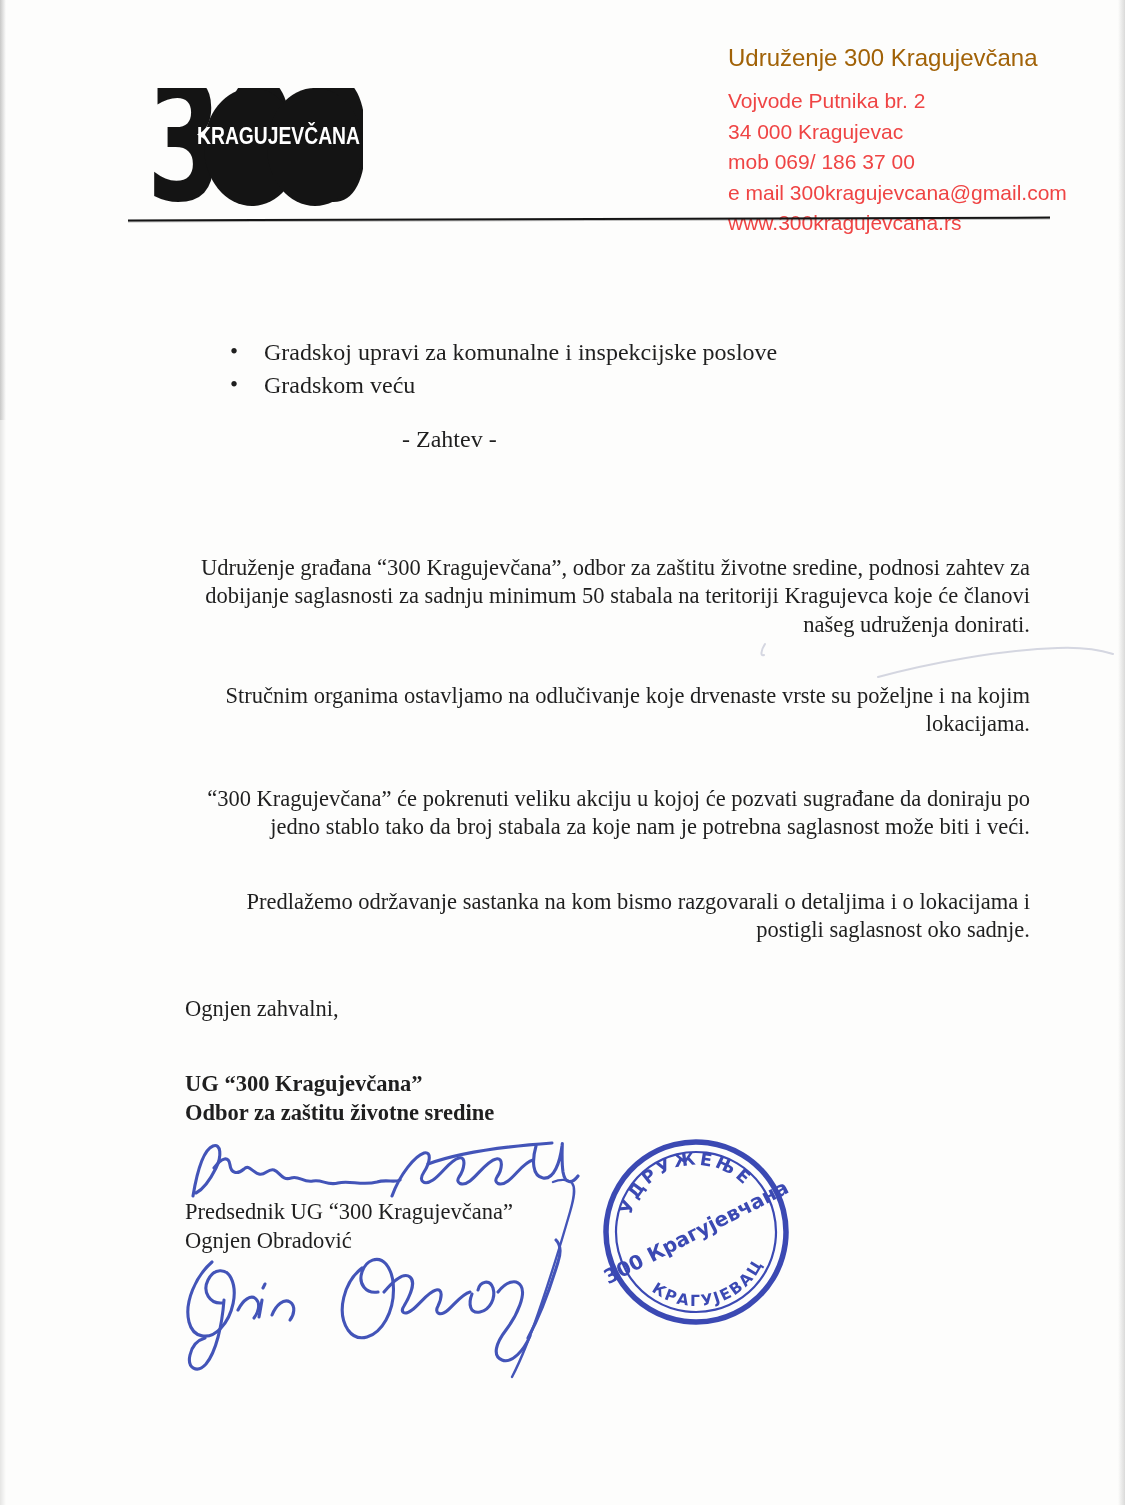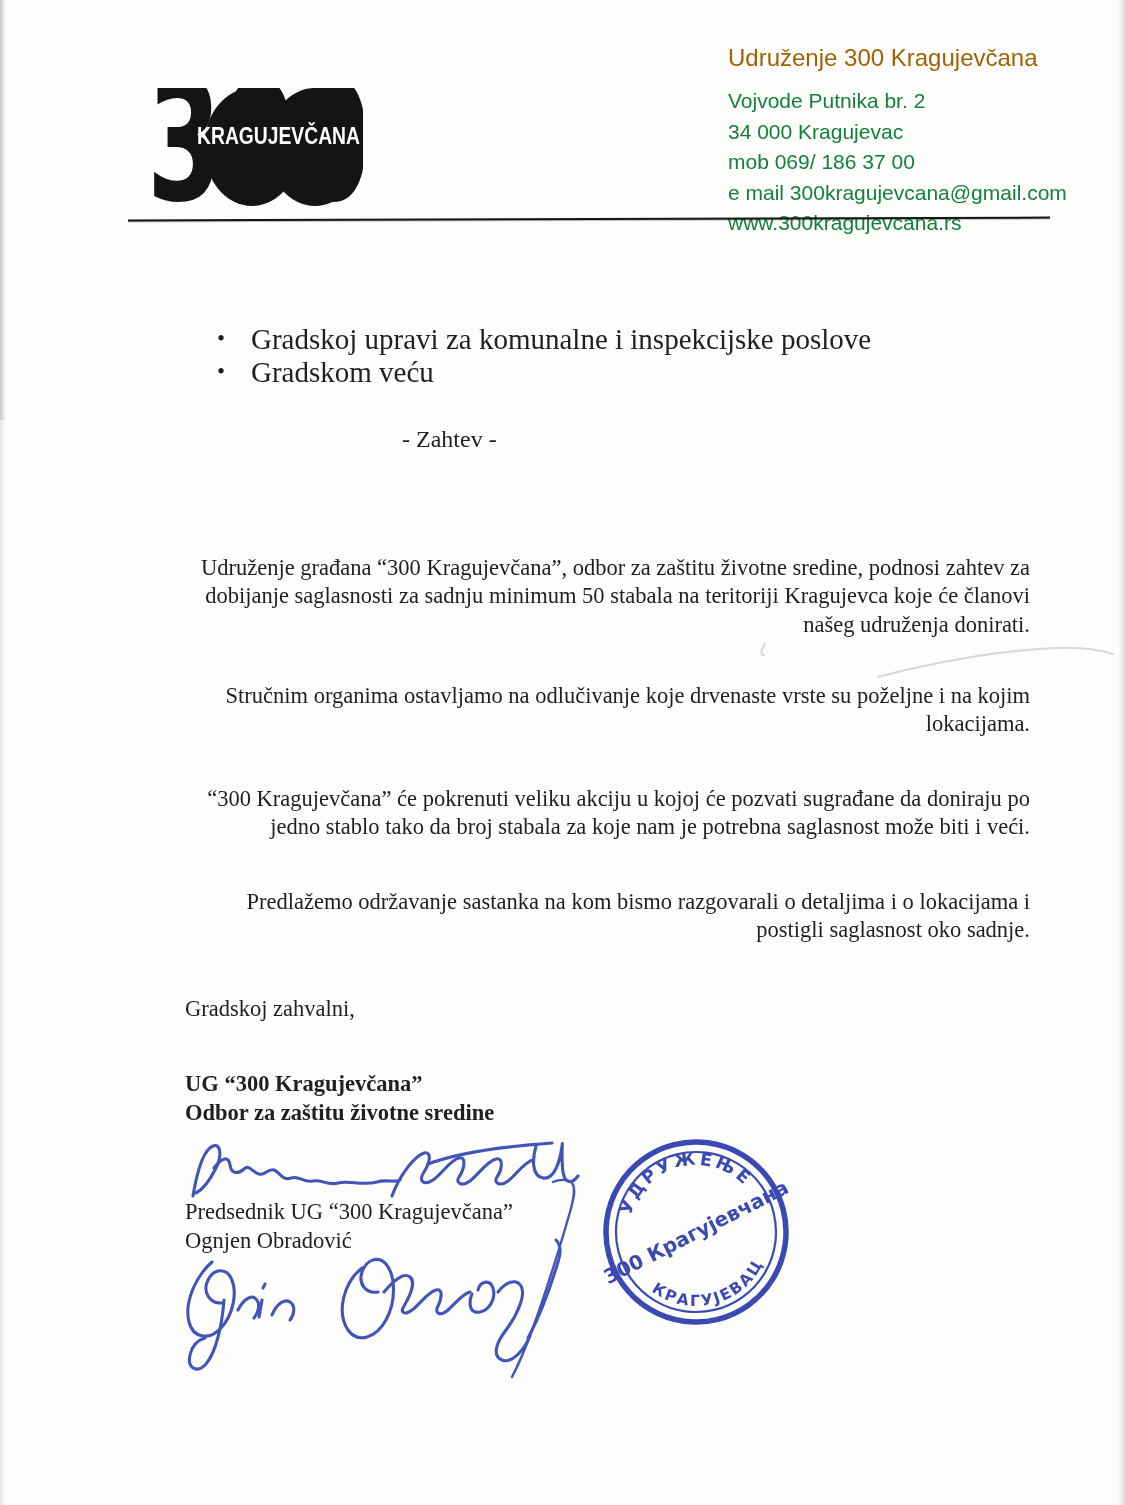--- a/index.html
+++ b/index.html
@@ -12,26 +12,26 @@
   .sans{font-family:"Liberation Sans", sans-serif;}
   
   .edge-left{left:0;top:0;bottom:0;width:6px;
     background:linear-gradient(to right, rgba(40,40,40,.45), rgba(40,40,40,0));
     opacity:.55;}
   .edge-left-fade{left:0;top:420px;bottom:0;width:6px;background:#fdfdfc;opacity:.55;}
   .edge-right{right:0;top:0;bottom:0;width:7px;
     background:linear-gradient(to left, rgba(60,60,60,.18), rgba(60,60,60,0));}
   
   .org-title{left:728px;top:44px;font-size:24px;color:#a16207;}
-  .contact{left:728px;top:86px;font-size:21px;line-height:30.5px;color:#15803d;}
+  .contact{left:728px;top:86px;font-size:21px;line-height:30.5px;color:#ef4444;}
   .divider{left:128px;top:218px;width:922px;height:2px;background:#151515;
     transform:rotate(-0.18deg);box-shadow:0 1px 0 rgba(0,0,0,.25);}
   
-  .recipients{left:204px;top:320px;margin:3px;padding:0;list-style:none;
-    font-size:29px;line-height:32.5px;}
+  .recipients{left:204px;top:320px;margin:16px;padding:0;list-style:none;
+    font-size:24px;line-height:32.5px;}
   .recipients li{position:relative;padding-left:44px;}
   .recipients li::before{content:"\2022";position:absolute;left:10px;font-size:23px;}
   
   .subject{left:402px;top:426px;width:400px;text-align:left;font-size:24px;}
   
   .para{left:185px;width:845px;font-size:22.5px;line-height:28.4px;text-align:right;}
   .p1{top:554px;} .p2{top:682px;} .p3{top:785px;} .p4{top:888px;}
   .closing{left:185px;top:996px;font-size:22.5px;}
   .sigblock{left:185px;font-size:22.5px;line-height:28.5px;}
   .sb1{top:1070px;font-weight:bold;} .sb2{top:1198px;}
@@ -70,21 +70,21 @@
   <li>Gradskom veću</li>
 </ul>
 
 <div class="abs subject">- Zahtev -</div>
 
 <div class="abs para p1">Udruženje građana “300 Kragujevčana”, odbor za zaštitu životne sredine,  podnosi zahtev za dobijanje saglasnosti za sadnju minimum 50 stabala na teritoriji Kragujevca koje će članovi našeg udruženja donirati.</div>
 <div class="abs para p2">Stručnim organima ostavljamo na odlučivanje koje drvenaste vrste su poželjne i na kojim lokacijama.</div>
 <div class="abs para p3">“300 Kragujevčana” će pokrenuti veliku akciju u kojoj će pozvati sugrađane da doniraju po jedno stablo tako da broj stabala za koje nam je potrebna saglasnost može biti i veći.</div>
 <div class="abs para p4">Predlažemo održavanje sastanka na kom bismo razgovarali o detaljima i o lokacijama i postigli saglasnost oko sadnje.</div>
 
-<div class="abs closing">Gradskoj zahvalni,</div>
+<div class="abs closing">Ognjen zahvalni,</div>
 
 <div class="abs sigblock sb1">
   <div>UG “300 Kragujevčana”</div>
   <div>Odbor za zaštitu životne sredine</div>
 </div>
 
 <div class="abs sigblock sb2">
   <div>Predsednik UG “300 Kragujevčana”</div>
   <div>Ognjen Obradović</div>
 </div>

